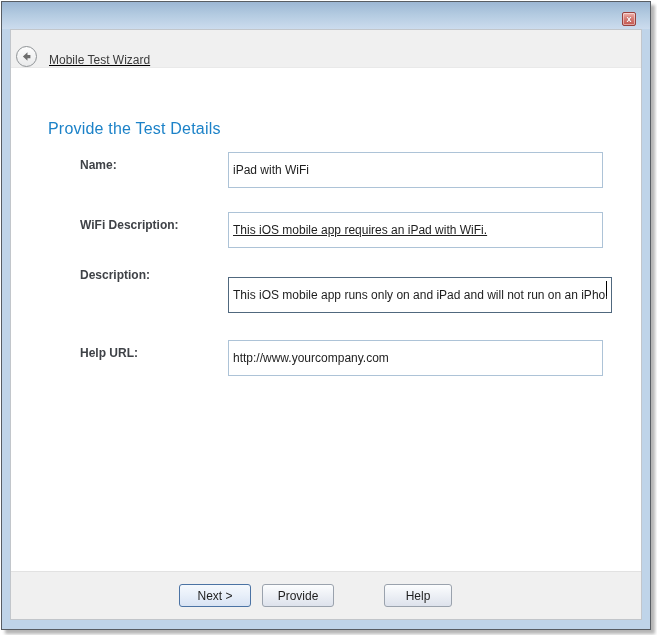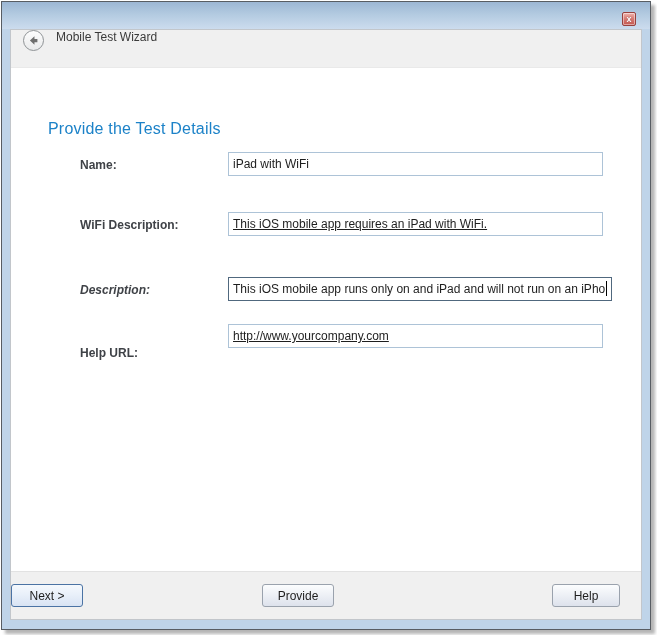--- a/index.html
+++ b/index.html
@@ -33,21 +33,21 @@
     display:flex; flex-direction:column;
   }
   .inner {
     flex:1; background:#ffffff; border:1px solid #c2c6cb;
     display:flex; flex-direction:column; overflow:hidden;
   }
 
   
   .wiz-header {
     flex:0 0 38px; background:#f0f0f0; border-bottom:1px solid #e9e9e9;
-    display:flex; align-items:flex-start; padding-left:12px;
+    display:flex; align-items:flex-end; padding-left:5px;text-decoration:underline;
   }
   .back-btn {
     width:21px; height:21px; border-radius:50%;
     border:1px solid #8f9396;
     background:linear-gradient(180deg,#fdfdfd,#e9eaeb);
     display:flex; align-items:center; justify-content:center;
     padding:0; cursor:default;
   }
   .back-btn svg { display:block; }
   .wiz-title { margin-left:12px; font-size:12px; color:#3a3a3a; }
@@ -56,45 +56,45 @@
   .content { flex:1; position:relative; background:#ffffff; }
   .page-heading {
     position:absolute; left:37px; top:20px;
     font-size:16px; color:#1c82c8; letter-spacing:0.2px;margin-top:32px;
   }
   .field-label {
     position:absolute; left:69px; width:145px; height:24px; line-height:26px;
     font-size:12px; font-weight:bold; color:#3f4247;
   }
   .field-input {
-    position:absolute; left:217px; height:24px; width:375px;
+    position:absolute; left:217px; height:36px; width:375px;
     border:1px solid #adc3d7; background:#ffffff;
     font-family:"Liberation Sans", sans-serif; font-size:12px; color:#1e1e1e;
     padding:0 4px; outline:none;
   }
   .row-name  .field-label { top:84px; }  .row-name  .field-input { top:84px; }
   .row-brief .field-label { top:144px; } .row-brief .field-input { top:144px;text-decoration:underline; }
-  .row-desc  .field-label { top:209px;font-style:italic; }
-  .row-help  .field-label { top:272px; } .row-help  .field-input { top:256px;text-decoration:underline; }
+  .row-desc  .field-label { top:194px; }
+  .row-help  .field-label { top:272px; } .row-help  .field-input { top:272px; }
 
   .desc-wrap { position:absolute; left:217px; top:209px; width:384px; height:24px; }
   .desc-wrap .field-input {
     position:absolute; left:0; top:0; width:384px;
     border:1px solid #50687e;
   }
   .caret {
     position:absolute; right:5px; top:4px; width:1px; height:15px;
     background:#000;
   }
 
   
   .footer {
     flex:0 0 48px; background:#f0f0f0; border-top:1px solid #e2e2e2;
-    display:flex; align-items:center; justify-content:space-between;
-    padding-right:21px; 
+    display:flex; align-items:center; justify-content:center;
+    padding-right:21px; gap:11px;
   }
   .btn {
     height:23px; min-width:72px; padding:0 10px;
     border-radius:3px; font-family:"Liberation Sans", sans-serif;
     font-size:12px; color:#1e1e1e; cursor:default;
     border:1px solid #9aa2ad;
     background:linear-gradient(180deg,#fcfdfe 0%, #eef1f6 45%, #dde2ec 100%);
   }
   .btn-default {
     border-color:#4b73a4;

